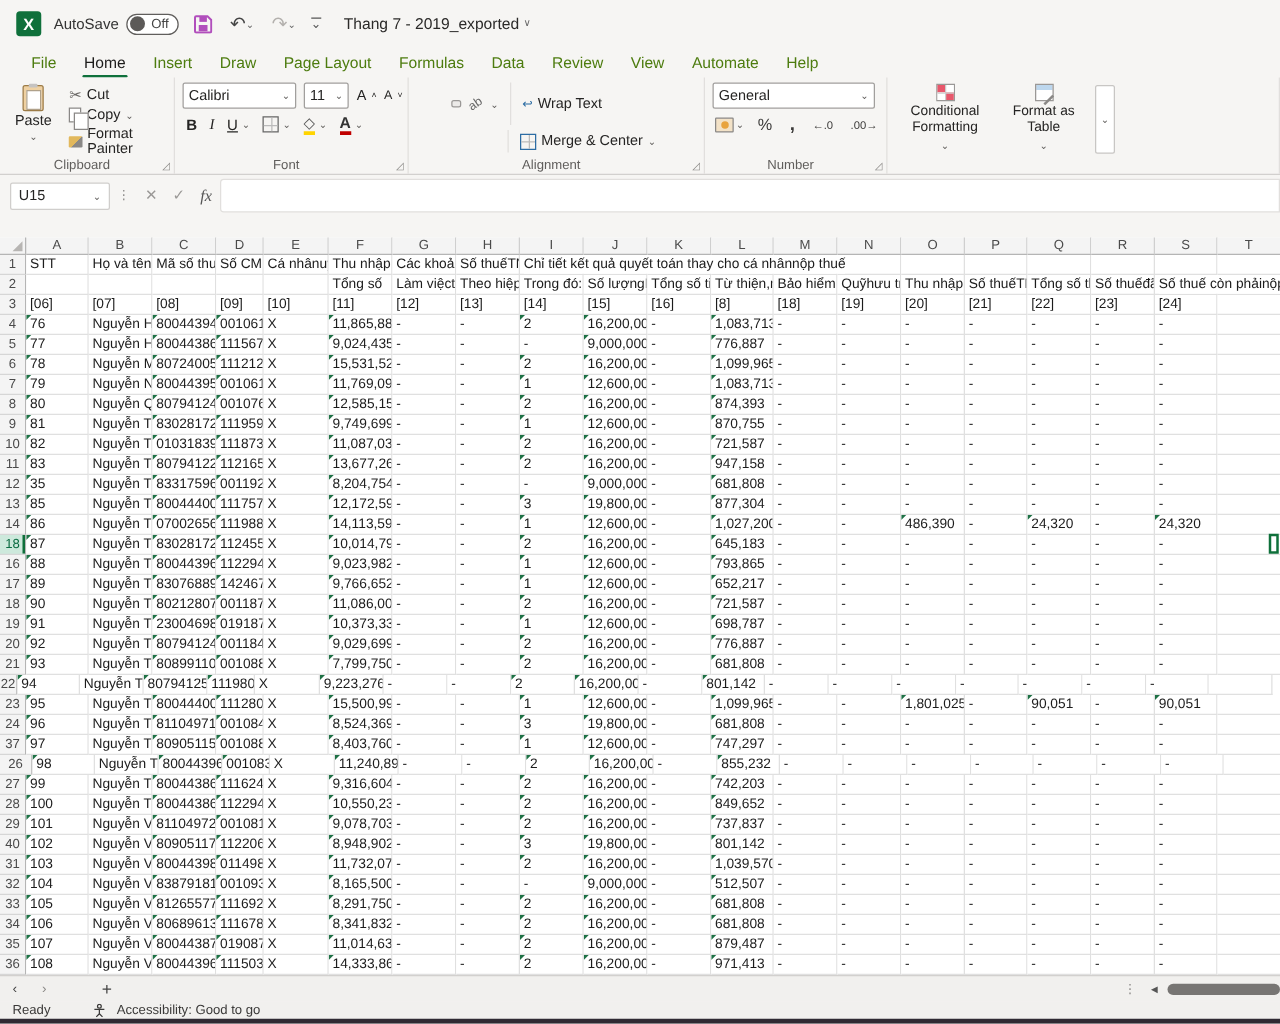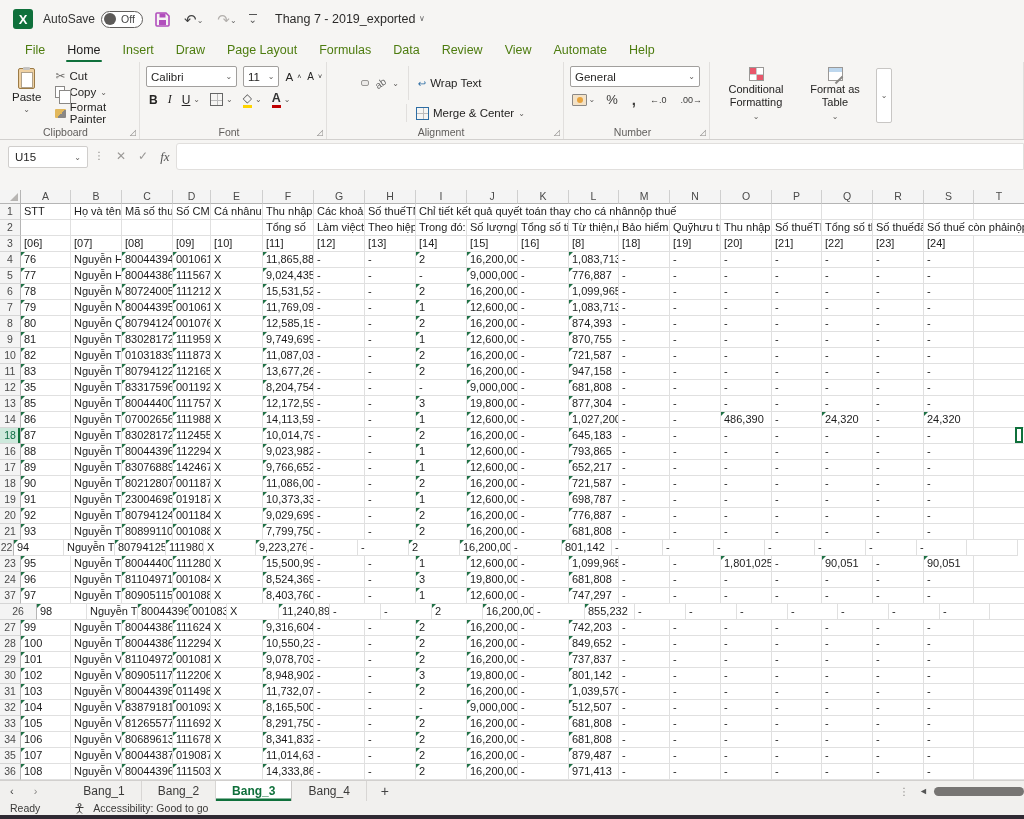--- a/index.html
+++ b/index.html
@@ -913,21 +913,21 @@
       <div class="cell" style="width:51px">-</div>
       <div class="cell" style="width:51px">-</div>
       <div class="cell" style="width:51px">-</div>
       <div class="cell" style="width:50px">-</div>
       <div class="cell" style="width:51px">-</div>
       <div class="cell" style="width:51px">-</div>
       <div class="cell" style="width:50px">-</div>
       <div class="cell" style="width:51px"></div>
     </div>
     <div class="grow">
-      <div class="rn" style="width:37px">26</div>
+      <div class="rn" style="width:26px">26</div>
       <div class="cell tri" style="width:50px">98</div>
       <div class="cell" style="width:51px">Nguyễn Tr</div>
       <div class="cell tri" style="width:51px">800443963</div>
       <div class="cell tri" style="width:38px">001083</div>
       <div class="cell" style="width:52px">X</div>
       <div class="cell tri" style="width:51px">11,240,891</div>
       <div class="cell" style="width:51px">-</div>
       <div class="cell" style="width:51px">-</div>
       <div class="cell tri" style="width:51px">2</div>
       <div class="cell tri" style="width:51px">16,200,000</div>
@@ -1005,21 +1005,21 @@
       <div class="cell" style="width:51px">-</div>
       <div class="cell" style="width:51px">-</div>
       <div class="cell" style="width:51px">-</div>
       <div class="cell" style="width:50px">-</div>
       <div class="cell" style="width:51px">-</div>
       <div class="cell" style="width:51px">-</div>
       <div class="cell" style="width:50px">-</div>
       <div class="cell" style="width:51px"></div>
     </div>
     <div class="grow">
-      <div class="rn" style="width:21px">30</div>
+      <div class="rn" style="width:21px">40</div>
       <div class="cell tri" style="width:50px">102</div>
       <div class="cell" style="width:51px">Nguyễn V</div>
       <div class="cell tri" style="width:51px">809051172</div>
       <div class="cell tri" style="width:38px">112206</div>
       <div class="cell" style="width:52px">X</div>
       <div class="cell tri" style="width:51px">8,948,902</div>
       <div class="cell" style="width:51px">-</div>
       <div class="cell" style="width:51px">-</div>
       <div class="cell tri" style="width:51px">3</div>
       <div class="cell tri" style="width:51px">19,800,000</div>
@@ -1172,26 +1172,20 @@
       <div class="cell" style="width:50px">-</div>
       <div class="cell" style="width:51px"></div>
     </div>
   </div>
 <div id="selcell" style="left: 1015px; top: 427px;"></div>
 
 <div class="tabbar">
   <span class="tab-nav on">‹</span>
   <span class="tab-nav">›</span>
   <span style="width:20px"></span>
-  <span id="sheetTabs" style="display:flex;height:100%">
-      <span class="stab">Bang_1</span>
-      <span class="stab">Bang_2</span>
-      <span class="stab active">Bang_3</span>
-      <span class="stab">Bang_4</span>
-    </span>
   <span class="addsheet">+</span>
   <span class="hsb-dots">⋮</span>
   <span class="hsb-arrow">◄</span>
   <span class="hsb-thumb"></span>
 </div>
 
 <div class="statusbar">
   <span>Ready</span>
   <span style="width:18px"></span>
   <svg class="acc-ic" width="11" height="11" viewBox="0 0 11 11">

